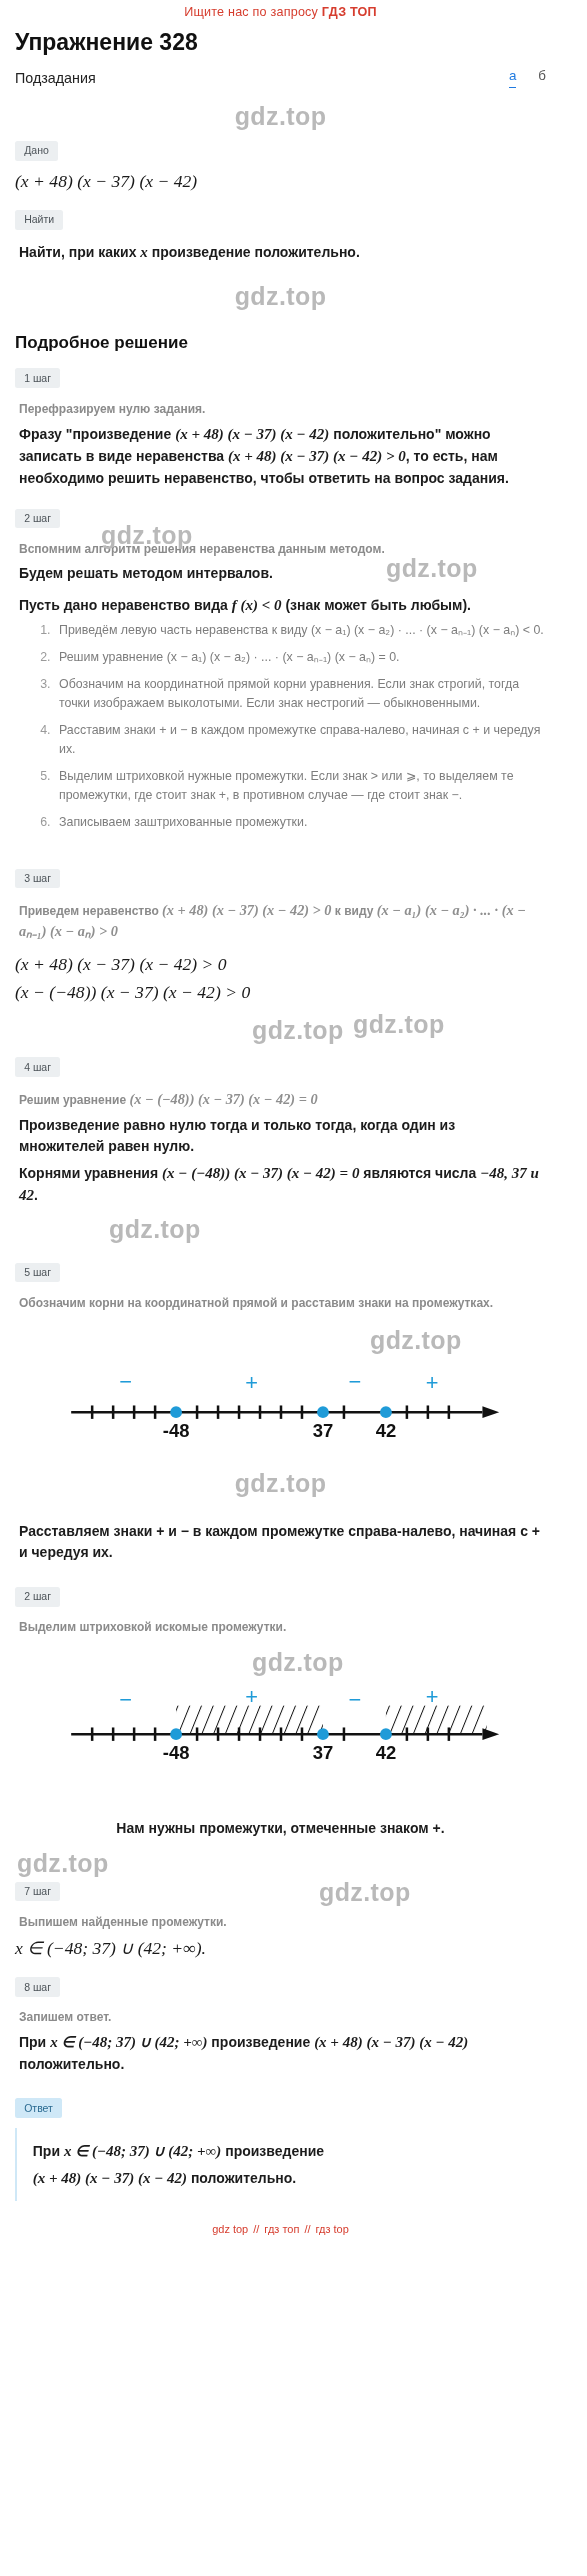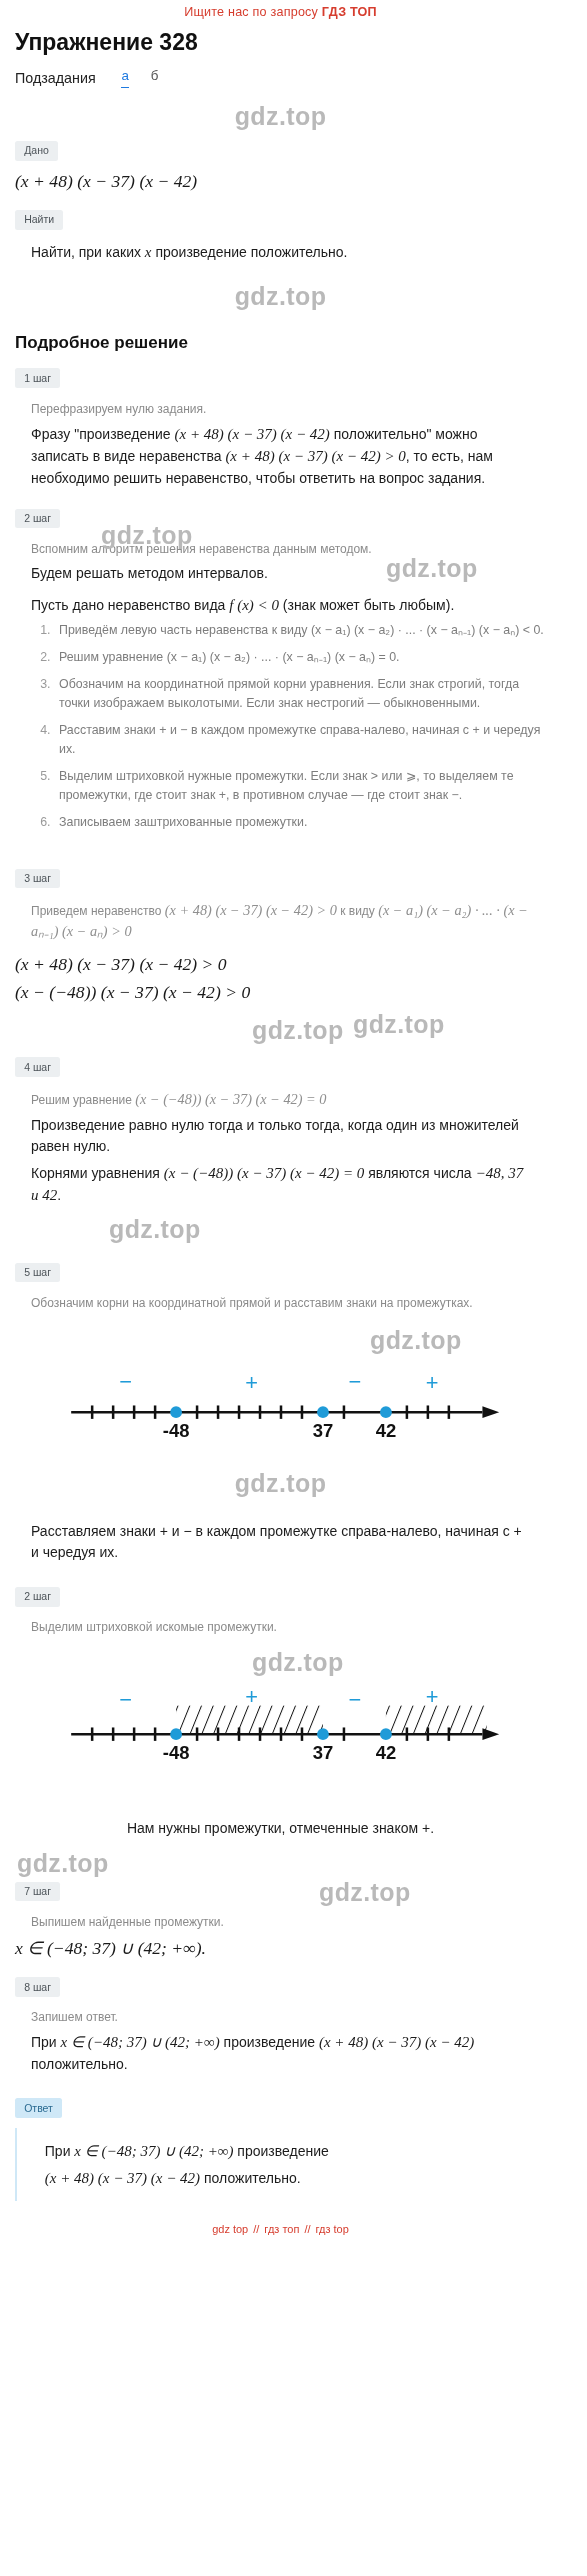--- a/index.html
+++ b/index.html
@@ -28,23 +28,24 @@
     font-size: 23px;
     font-weight: bold;
     padding: 8.4px 15px 3.4px 15px;
     color:#111;
   }
 
   
   .subtask-row {
     display:flex;
     align-items:center;
-    gap: 19px;
+    gap: 10px;
     padding: 8.4px 15px 1.7px 15px;
     font-size: 13.4px;
+    justify-content: space-between;
   }
   .subtask-label { color:#222; font-size:14.3px; }
   .subtask-tabs { display:flex; gap:22px; margin-left:6.7px; }
   .subtask-tab {
     font-size: 13.4px;
     color:#555;
     padding-bottom:4.2px;
     cursor:pointer;
   }
   .subtask-tab.active {
@@ -68,21 +69,21 @@
     background:#eceff1;
     color:#4c5358;
     font-size: 10.5px;
     padding: 3.4px 9.2px 4.2px 9.2px;
     border-radius: 2.5px;
     margin: 0 0 6.7px 0;
   }
   .chip.answer { background:#cfe8f7; color:#2b6b91; }
 
   .section { padding: 6.7px 15px 0 15px; }
-  .para { font-size: 14px; line-height: 1.5; color:#1c1c1c; margin: 5px 16px; }
+  .para { font-size: 14px; line-height: 1.5; color:#1c1c1c; margin: 5px 4px; font-weight: bold; }
   .para.gray { color:#8b8b8b; font-size:12px; }
 
   .heading {
     font-size: 17px;
     font-weight: bold;
     padding: 15px 15px 1.7px 15px;
     color:#111;
   }
 
   

